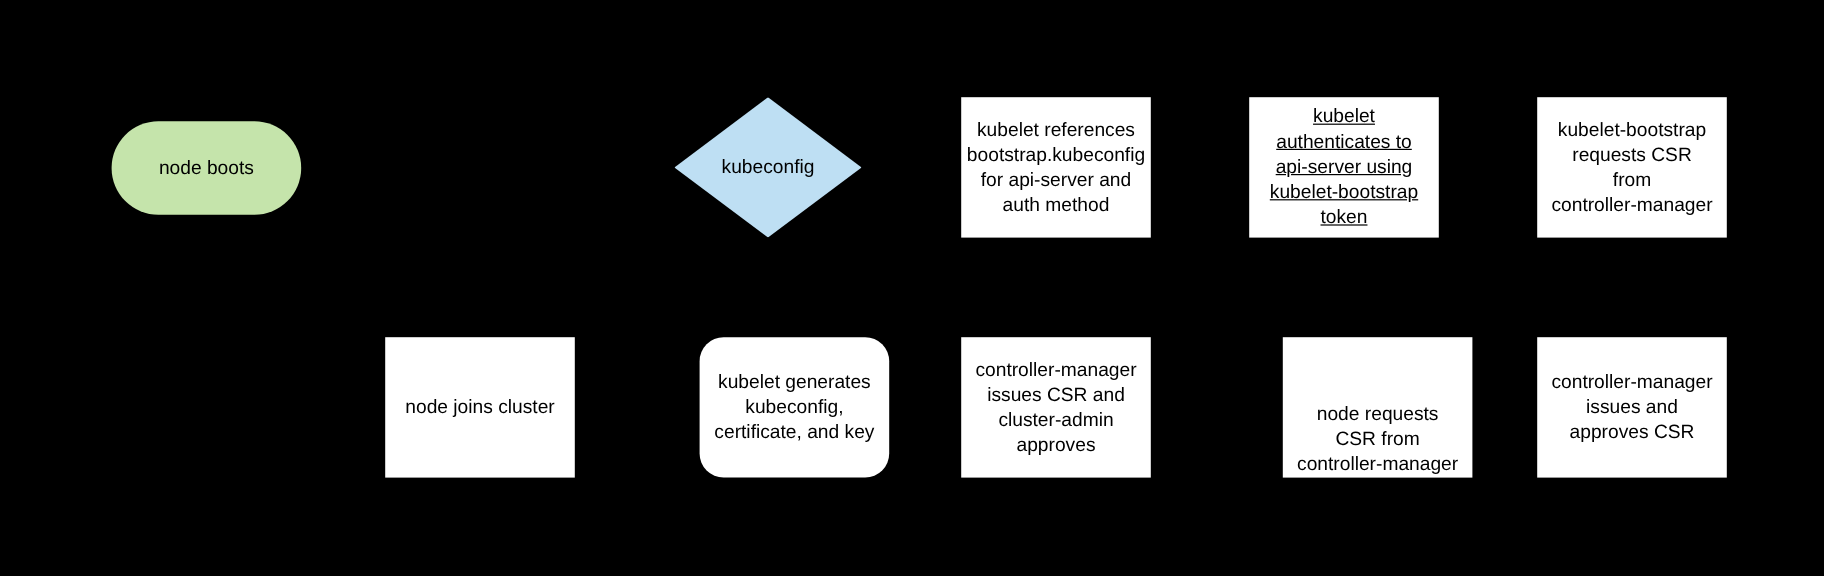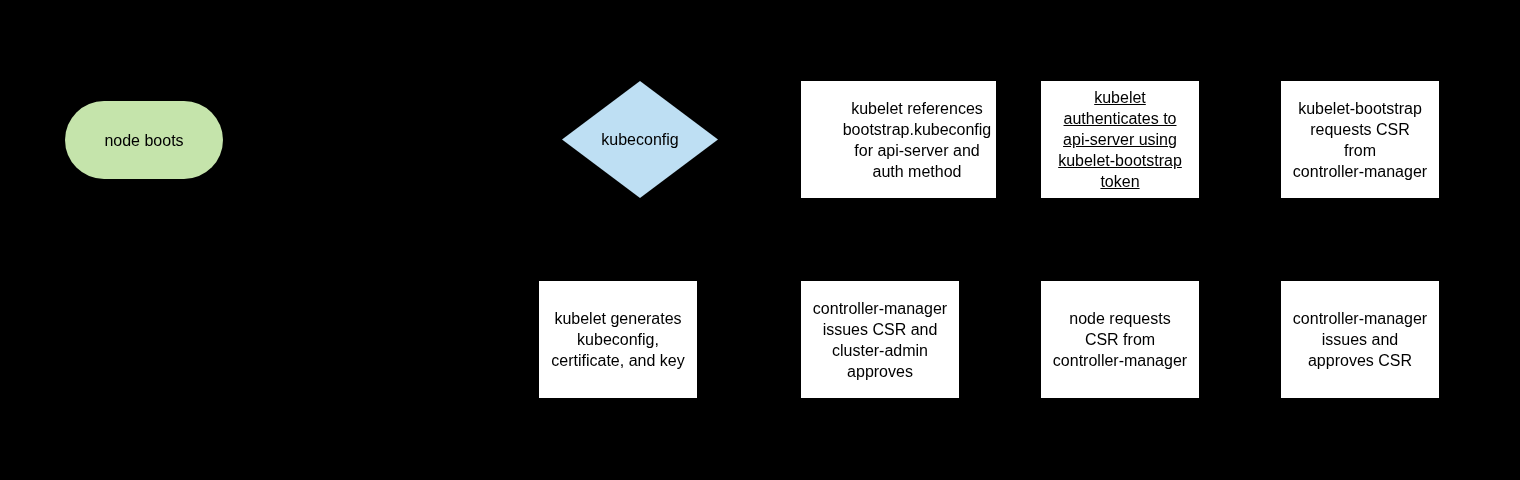--- a/index.html
+++ b/index.html
@@ -42,31 +42,31 @@
     background: var(--terminator, #c5e4ab);
     border-radius: 39px;
   }
   .decision {
     width: 156px;
     height: 117px;
     background: var(--decision, #bedff3);
     clip-path: polygon(50% 0%, 100% 50%, 50% 100%, 0% 50%);
   }
   
-  .p11 { left: 65px;   top: 101px; }
+  .p11 { left: 93px;   top: 101px; }
   .p12 { left: 321px;  top: 81px;  }
   .p13 { left: 562px;  top: 81px;  }
-  .p14 { left: 801px;  top: 81px; padding-left: 37px;  }
+  .p14 { left: 801px;  top: 81px;  }
   .p15 { left: 1041px; top: 81px; text-decoration: underline;  }
   .p16 { left: 1281px; top: 81px;  }
   .p21 { left: 81px;   top: 301px; }
   .p22 { left: 321px;  top: 281px; }
-  .p23 { left: 539px;  top: 281px; }
+  .p23 { left: 583px;  top: 281px; border-radius: 20px; }
   .p24 { left: 801px;  top: 281px; }
-  .p25 { left: 1041px; top: 281px; }
+  .p25 { left: 1069px; top: 281px; align-items: flex-end; }
   .p26 { left: 1281px; top: 281px; }
 </style>
 </head>
 <body>
 
 <div class="canvas">
 
   <div class="node terminator p11">
     <span class="label">node boots</span>
   </div>
@@ -86,20 +86,23 @@
 kubelet-bootstrap
 token</span>
   </div>
   <div class="node process p16">
     <span class="label">kubelet-bootstrap
 requests CSR
 from
 controller-manager</span>
   </div>
 
+  <div class="node process p22">
+    <span class="label">node joins cluster</span>
+  </div>
   <div class="node process p23">
     <span class="label">kubelet generates
 kubeconfig,
 certificate, and key</span>
   </div>
   <div class="node process p24">
     <span class="label">controller-manager
 issues CSR and
 cluster-admin
 approves</span>

